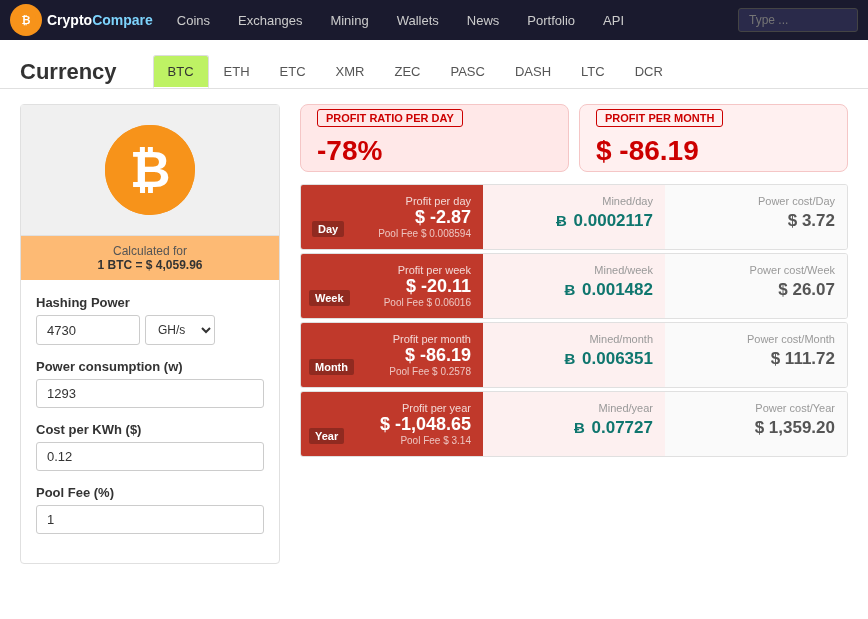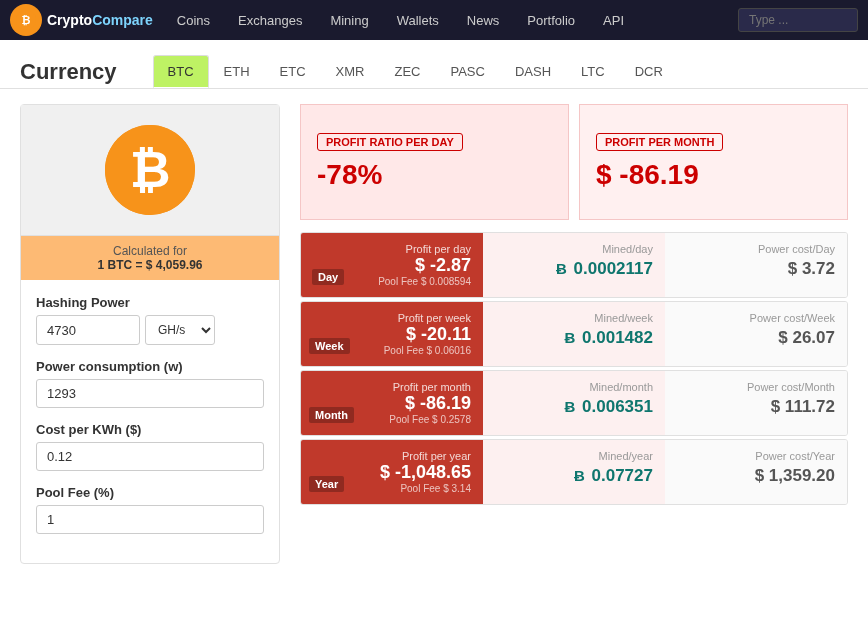--- a/index.html
+++ b/index.html
@@ -169,22 +169,22 @@
     .right-panel { flex: 1; }
 
     
     .summary-cards {
       display: flex;
       gap: 10px;
       margin-bottom: 12px;
     }
     .summary-card {
       flex: 1;
-      border-radius: 0;
-      padding: 28px 16px;
+      border-radius: 8px;
+      padding: 4px 16px;
       position: relative;
     }
     .summary-card.pink {
       background: #ffe8e8;
       border: 1px solid #f5c6c6;
     }
     .summary-card.light-pink {
       background: #fff0f0;
       border: 1px solid #f5c6c6;
     }

